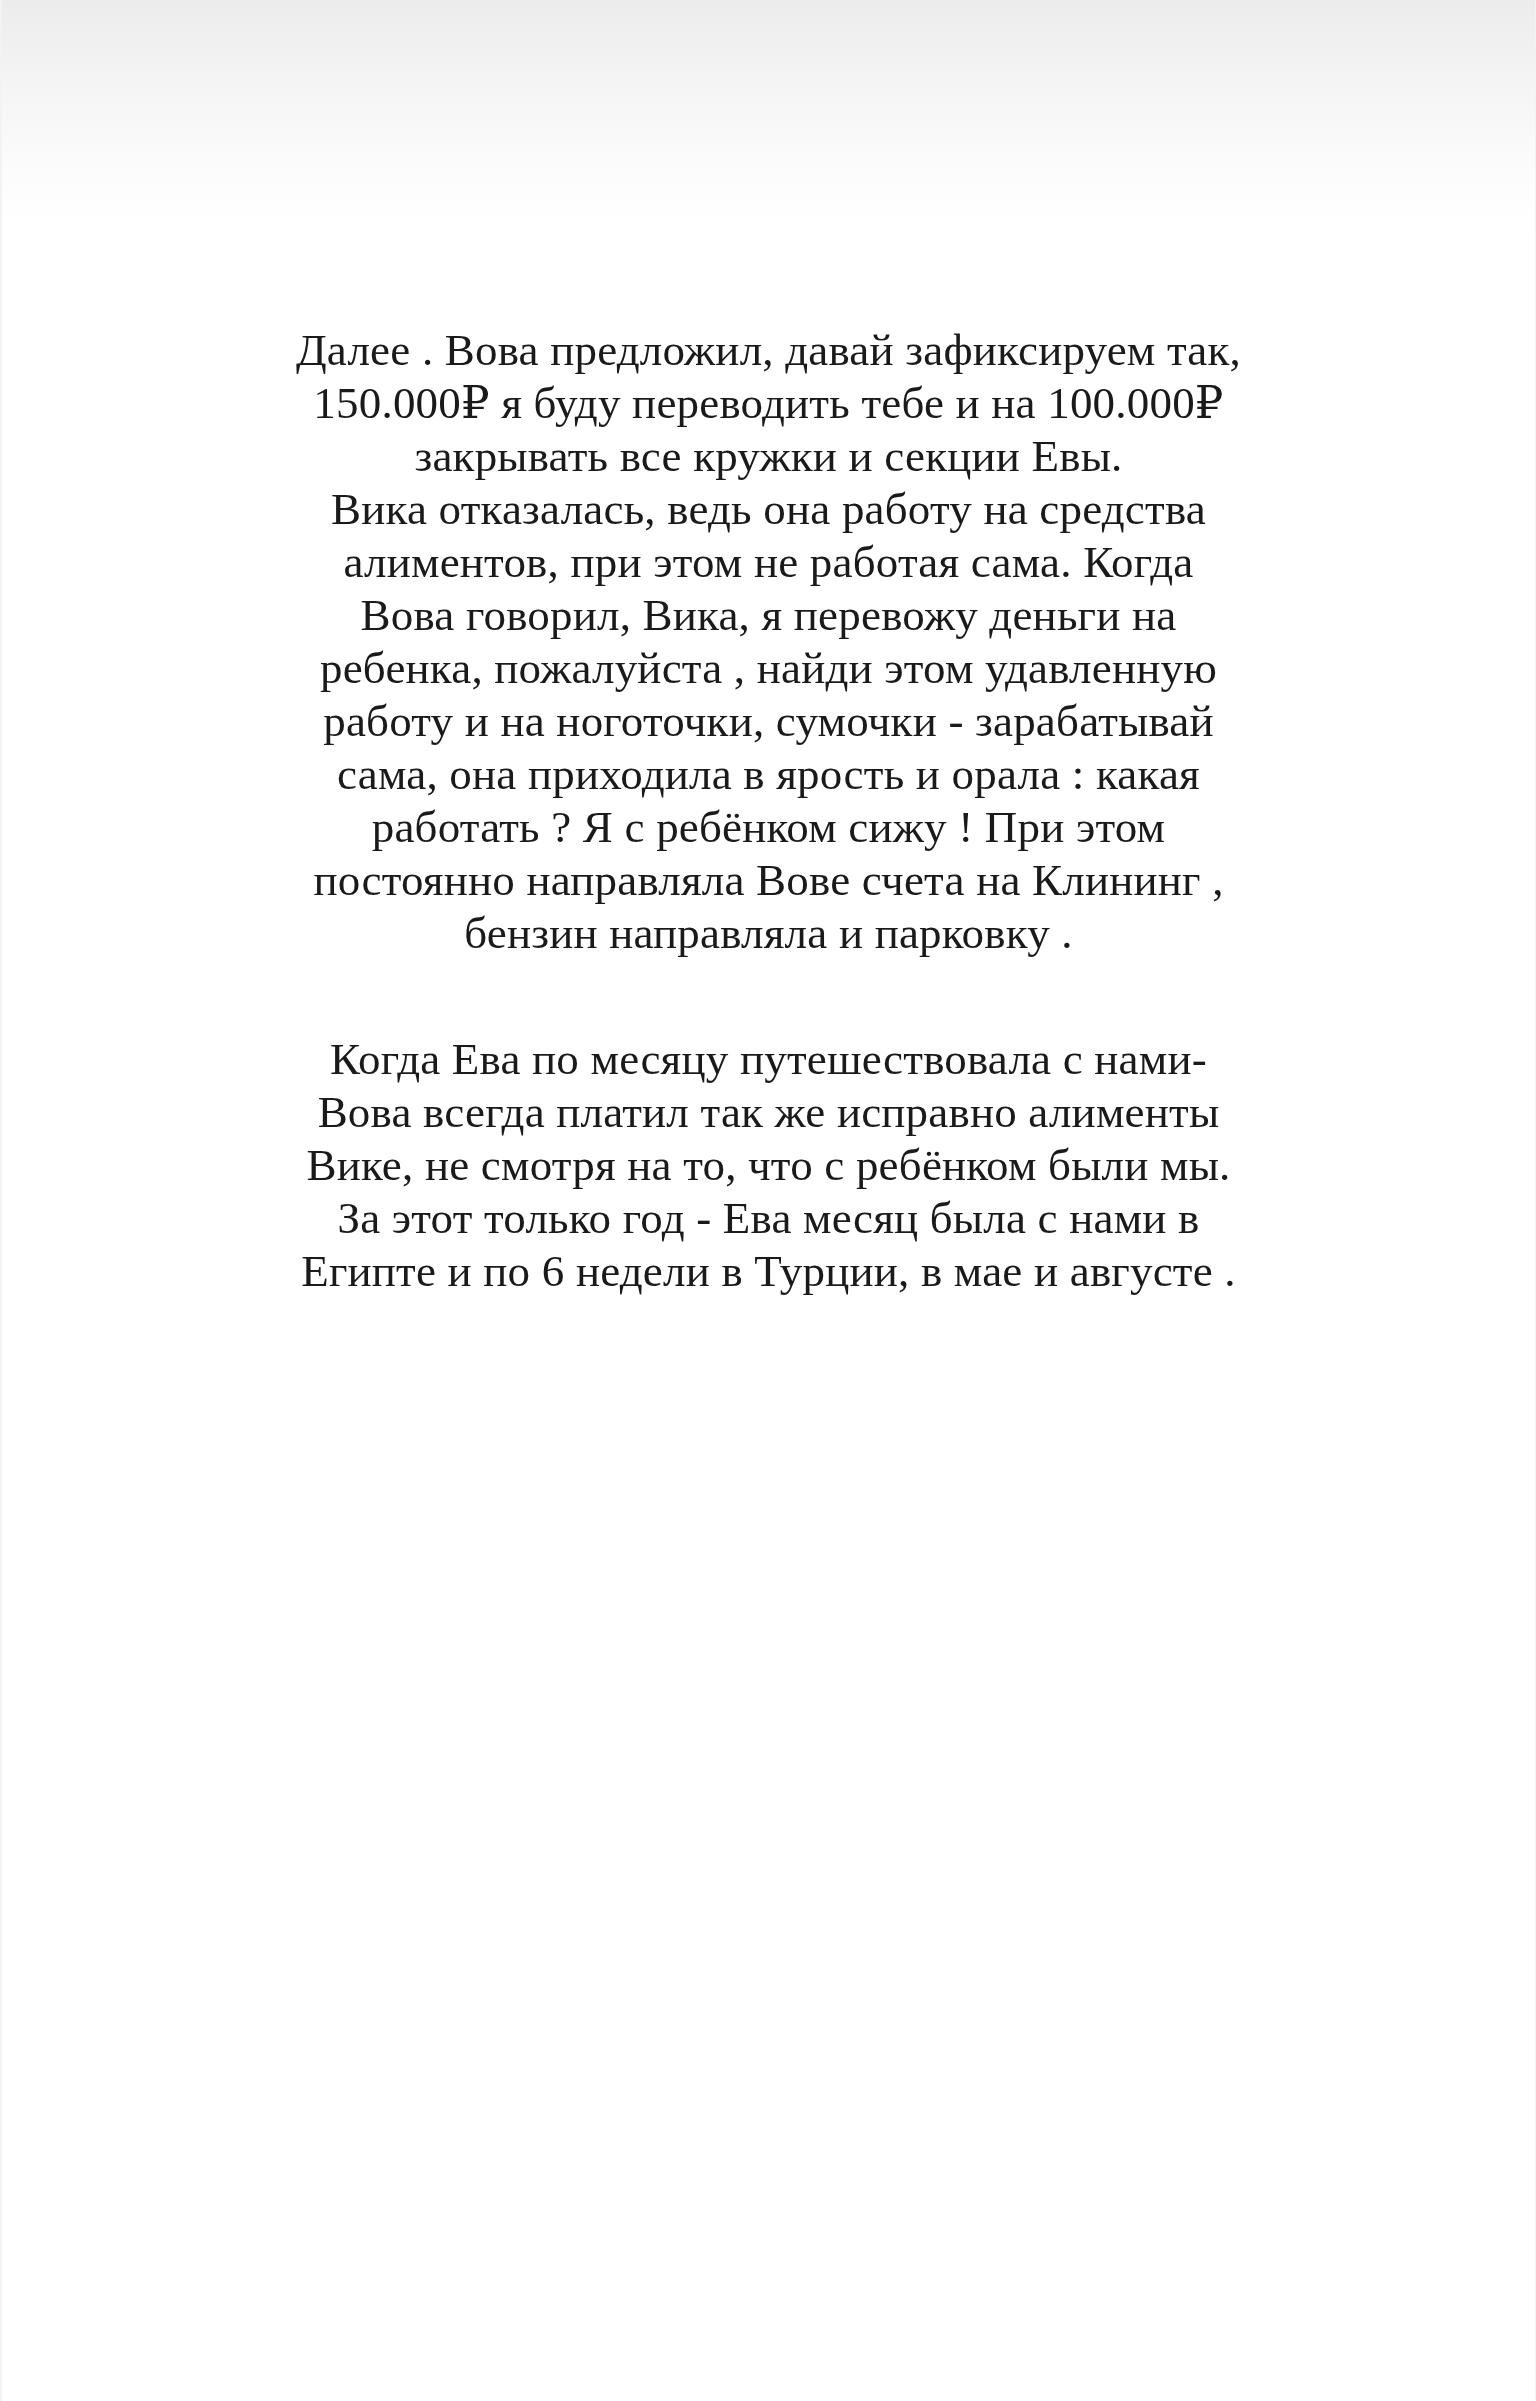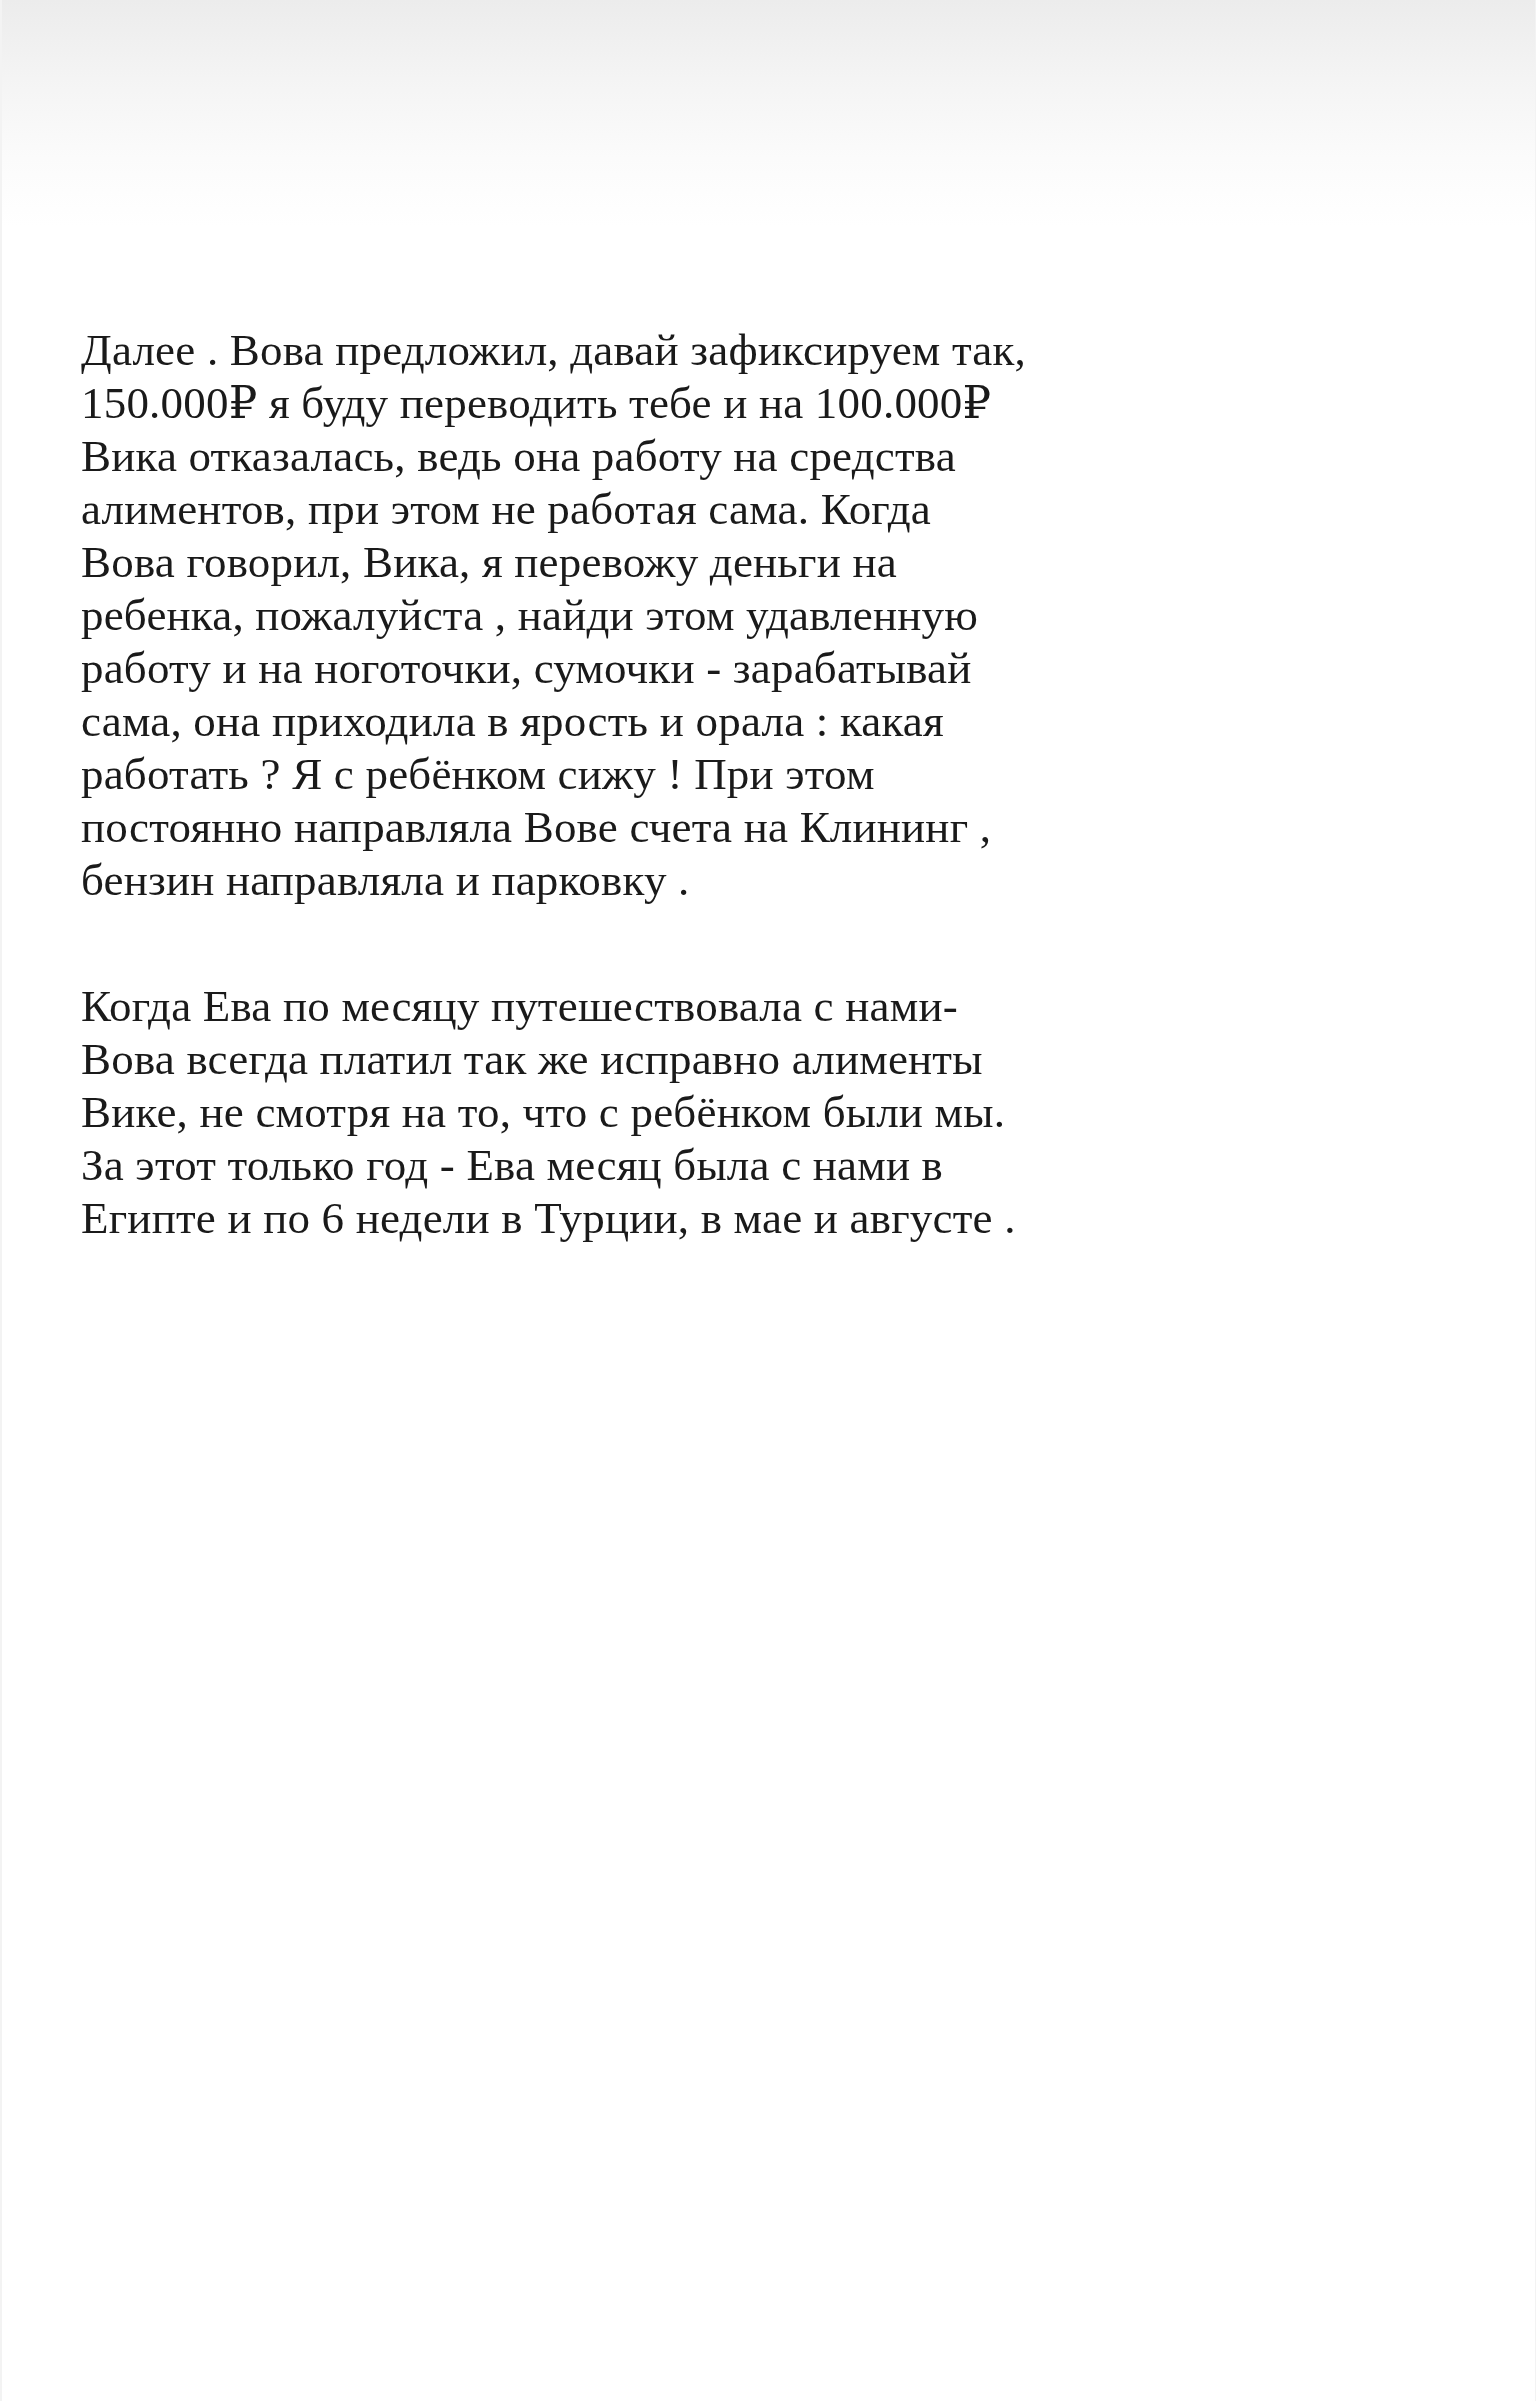--- a/index.html
+++ b/index.html
@@ -32,20 +32,21 @@
       position: absolute;
       right: 0; top: 0;
       width: 2.4px; height: 2401px;
       background: #f3f3f3;
     }
     .story-text {
       position: absolute;
       left: 81px;
       top: 324px;
       width: 1375px;
+      text-align: center;
     }
     .paragraph {
       margin: 0;
     }
     .line {
       display: block;
       font-size: 45px;
       line-height: 53px;
       letter-spacing: 0.2px;
       white-space: nowrap;
@@ -58,20 +59,21 @@
 <body>
 
 <div class="top-gradient"></div>
 <div class="edge-left"></div>
 <div class="edge-right"></div>
 
 <div class="story-text">
   <p class="paragraph">
     <span class="line">Далее . Вова предложил, давай зафиксируем так,</span>
     <span class="line">150.000₽ я буду переводить тебе и на 100.000₽</span>
+    <span class="line">закрывать все кружки и секции Евы.</span>
     <span class="line">Вика отказалась, ведь она работу на средства</span>
     <span class="line">алиментов, при этом не работая сама. Когда</span>
     <span class="line">Вова говорил, Вика, я перевожу деньги на</span>
     <span class="line">ребенка, пожалуйста , найди этом удавленную</span>
     <span class="line">работу и на ноготочки, сумочки - зарабатывай</span>
     <span class="line">сама, она приходила в ярость и орала : какая</span>
     <span class="line">работать ? Я с ребёнком сижу ! При этом</span>
     <span class="line">постоянно направляла Вове счета на Клининг ,</span>
     <span class="line">бензин направляла и парковку .</span>
   </p>

